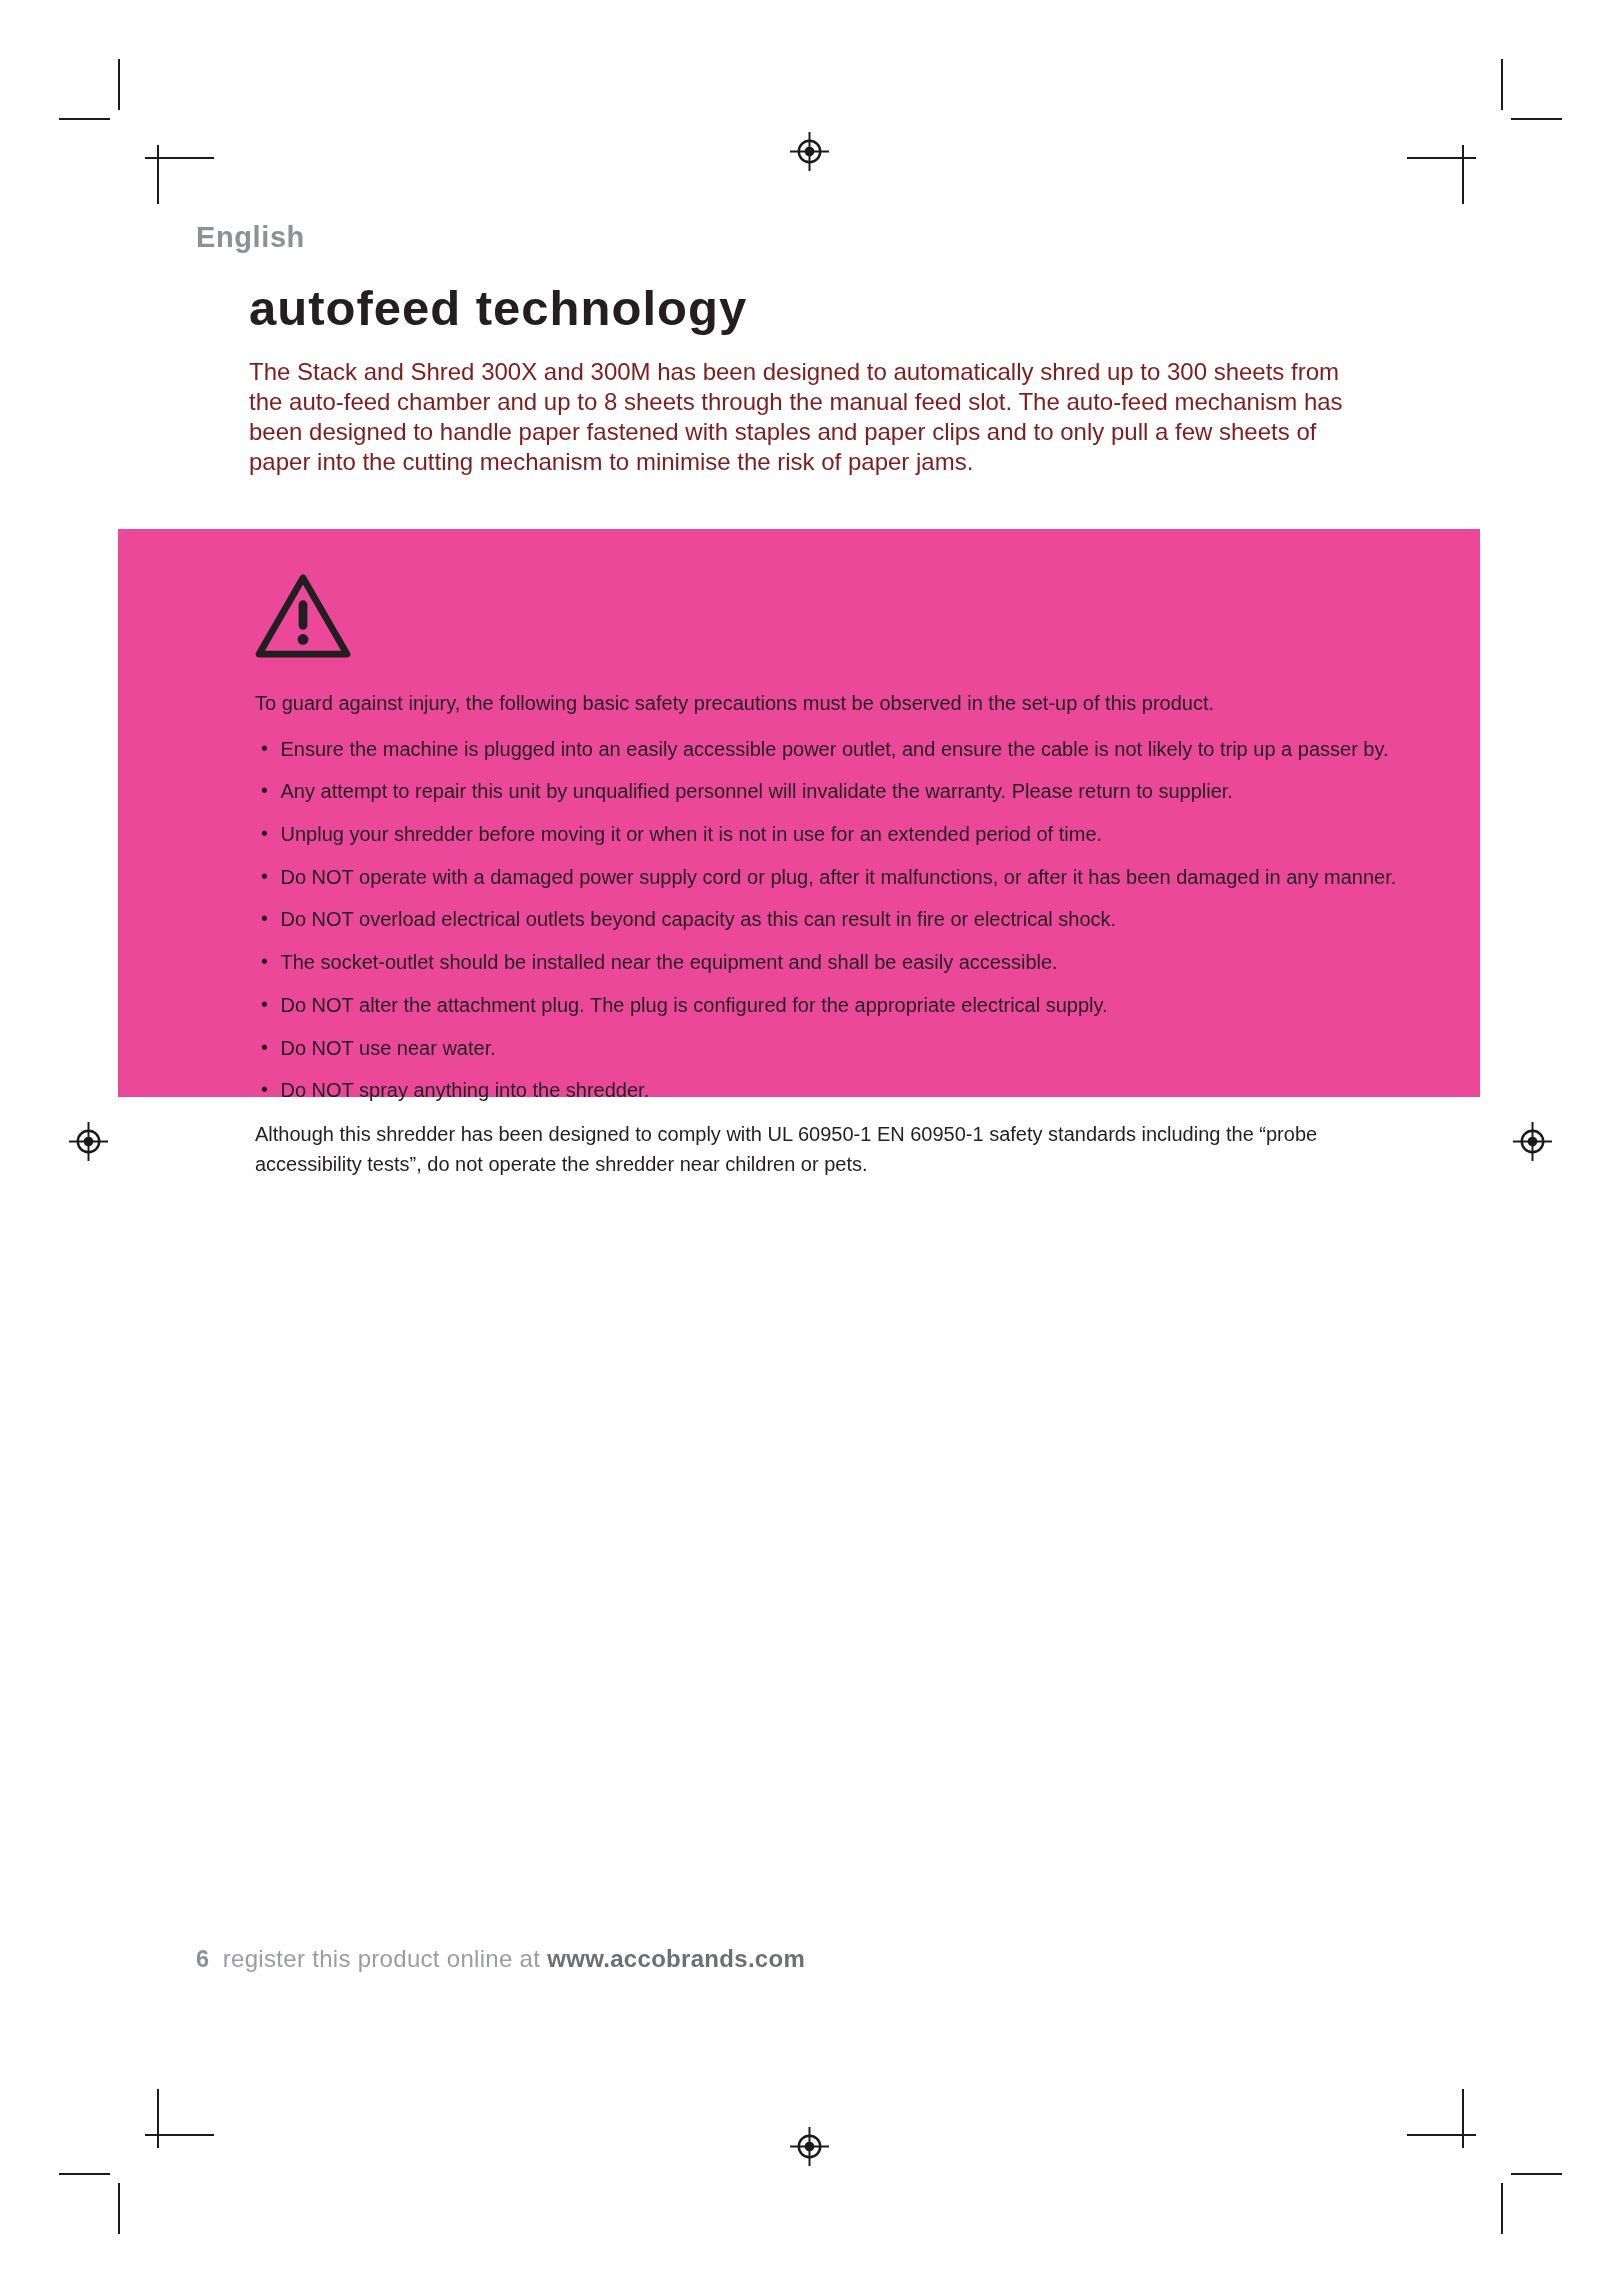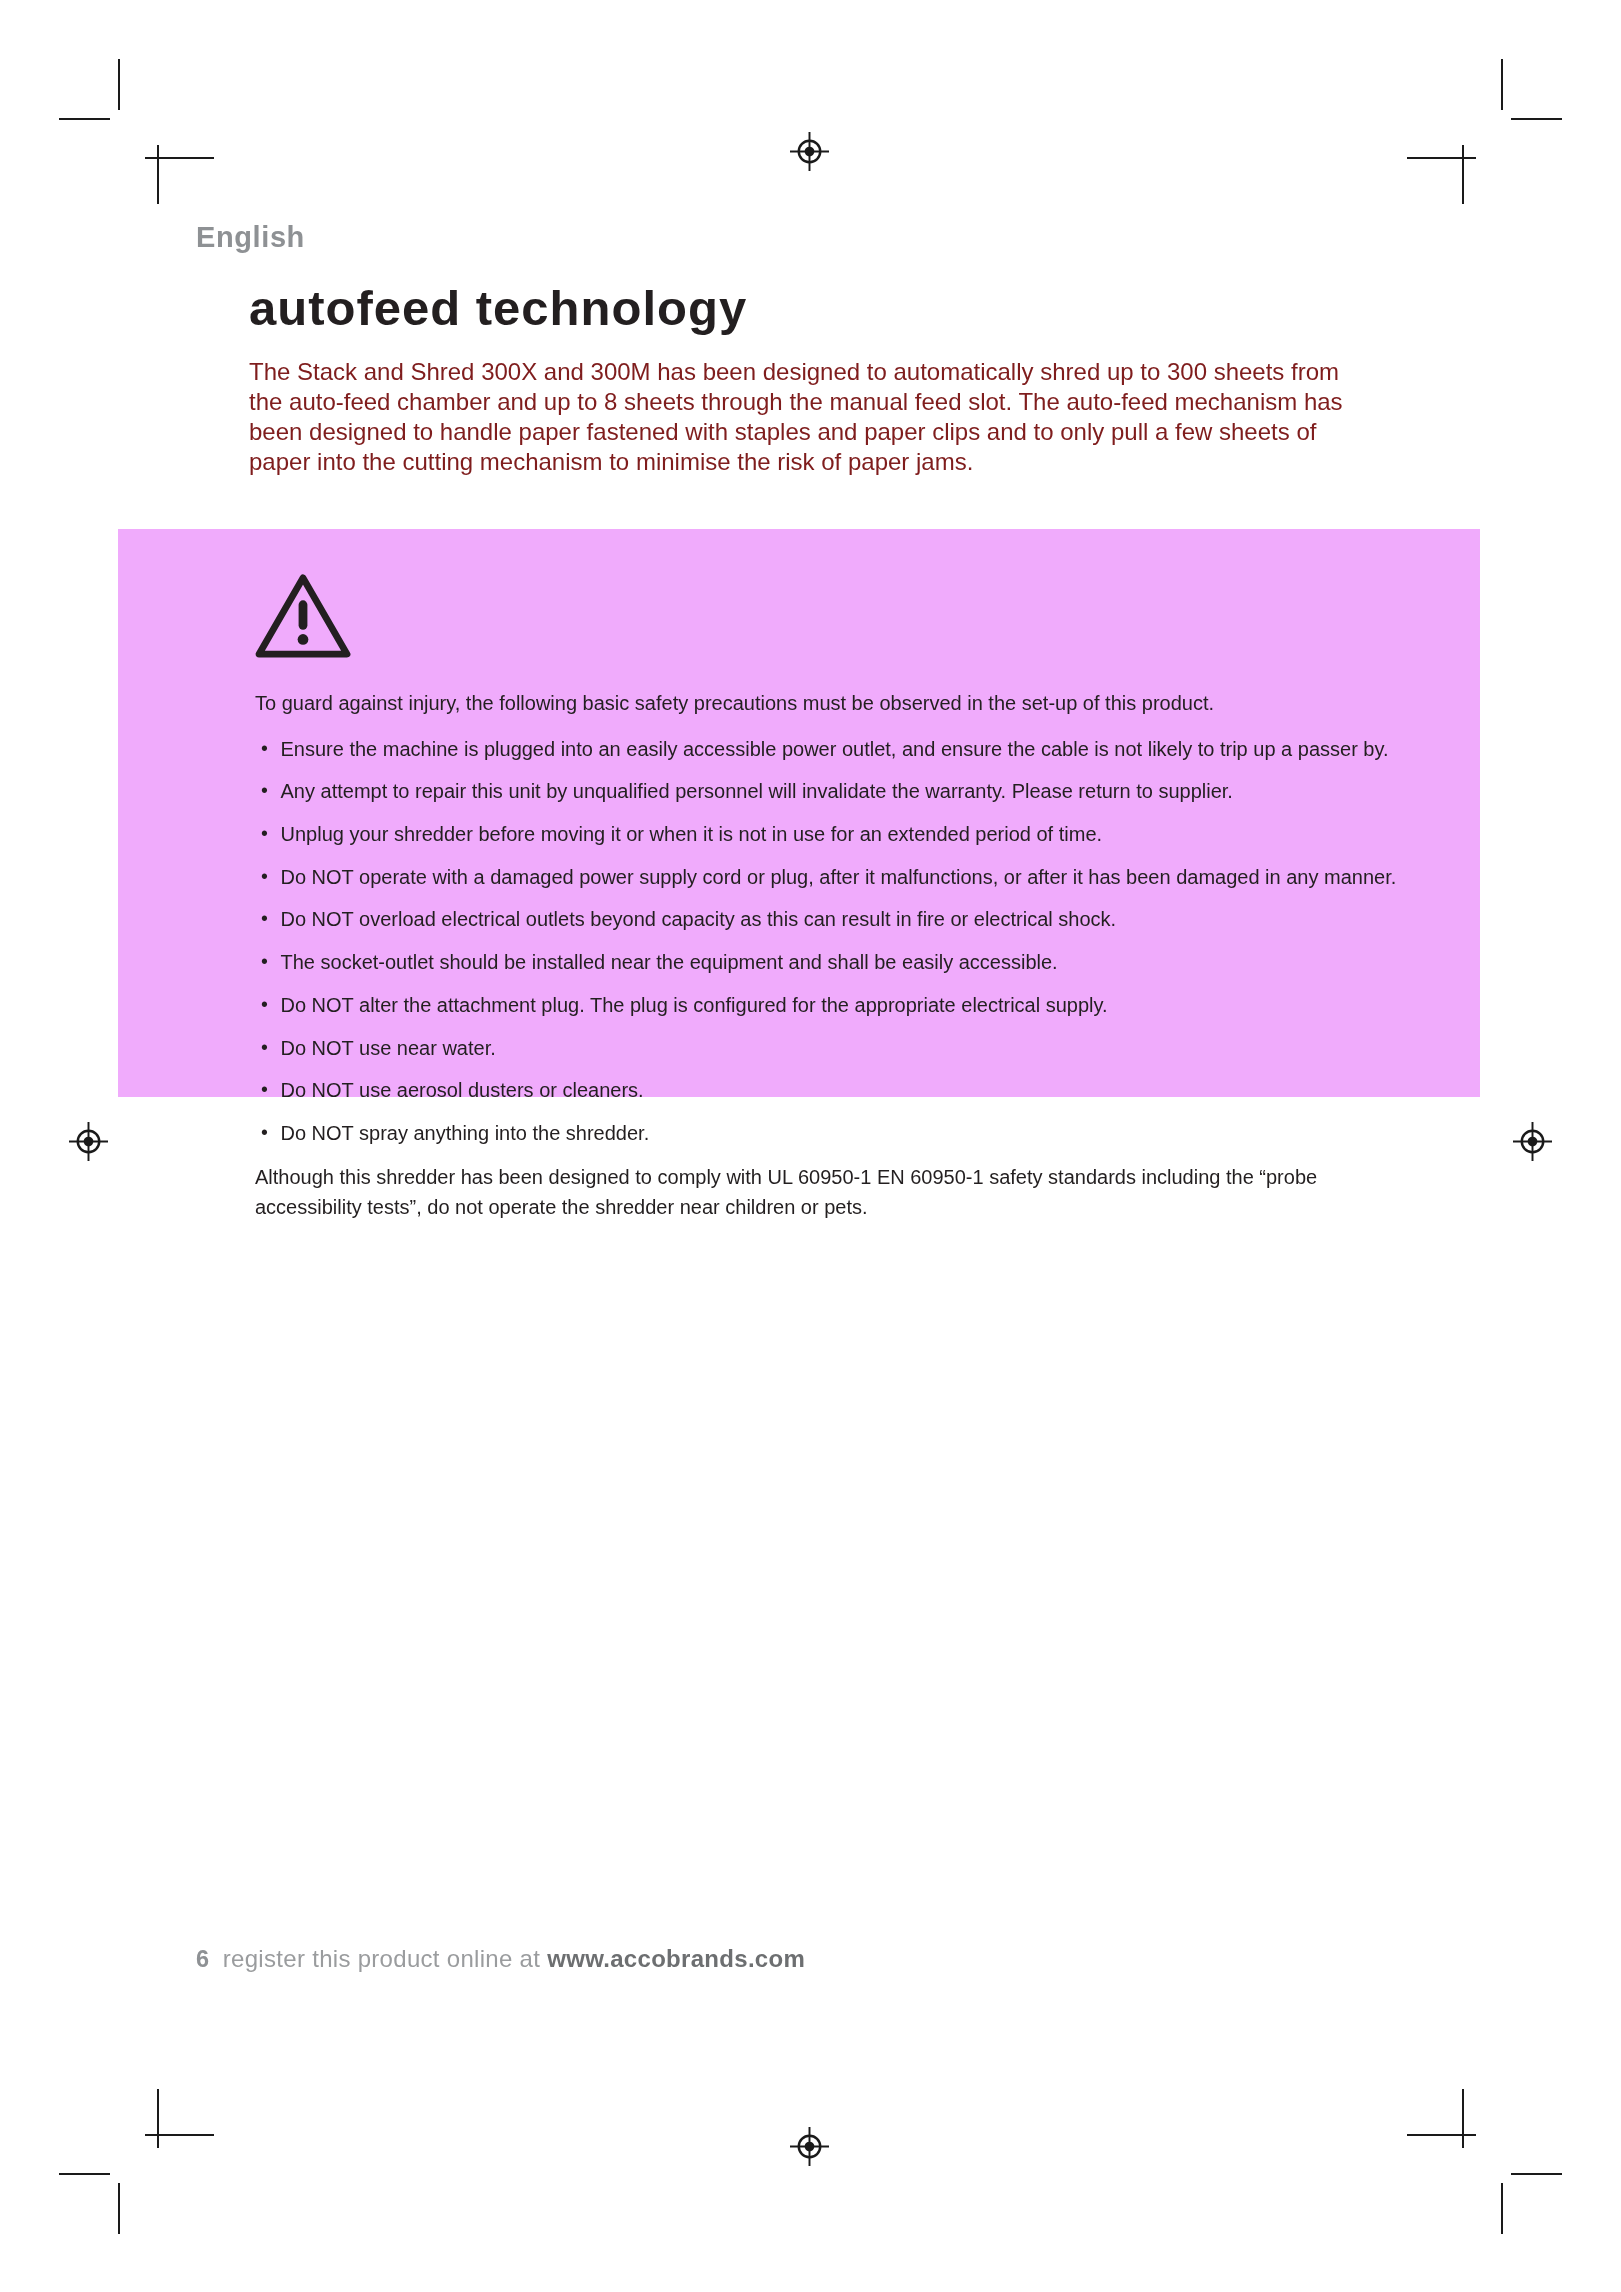--- a/index.html
+++ b/index.html
@@ -75,21 +75,21 @@
     line-height: 30px;
     color: #7f1d1d;
   }
 
   .panel {
     position: absolute;
     left: 118px;
     top: 529px;
     width: 1362px;
     height: 568px;
-    background: #f0abfc;
+    background: #ec4899;
   }
 
   .panel-inner {
     position: absolute;
     left: 137px;
     top: 44px;
     width: 1152px;
   }
 
   .warn-icon {
@@ -246,21 +246,20 @@
 
       <ul class="safety">
         <li>Ensure the machine is plugged into an easily accessible power outlet, and ensure the cable is not likely to trip up a passer by.</li>
         <li>Any attempt to repair this unit by unqualified personnel will invalidate the warranty. Please return to supplier.</li>
         <li>Unplug your shredder before moving it or when it is not in use for an extended period of time.</li>
         <li>Do NOT operate with a damaged power supply cord or plug, after it malfunctions, or after it has been damaged in any manner.</li>
         <li>Do NOT overload electrical outlets beyond capacity as this can result in fire or electrical shock.</li>
         <li>The socket-outlet should be installed near the equipment and shall be easily accessible.</li>
         <li>Do NOT alter the attachment plug. The plug is configured for the appropriate electrical supply.</li>
         <li>Do NOT use near water.</li>
-        <li>Do NOT use aerosol dusters or cleaners.</li>
         <li>Do NOT spray anything into the shredder.</li>
       </ul>
 
       <p class="tail">Although this shredder has been designed to comply with UL 60950-1 EN 60950-1 safety standards including the “probe accessibility tests”, do not operate the shredder near children or pets.</p>
     </div>
   </div>
 
   <div class="footer">
     <span class="pagenum">6</span>
     <span class="ftext"><span>register this product online at </span><b>www.accobrands.com</b></span>

